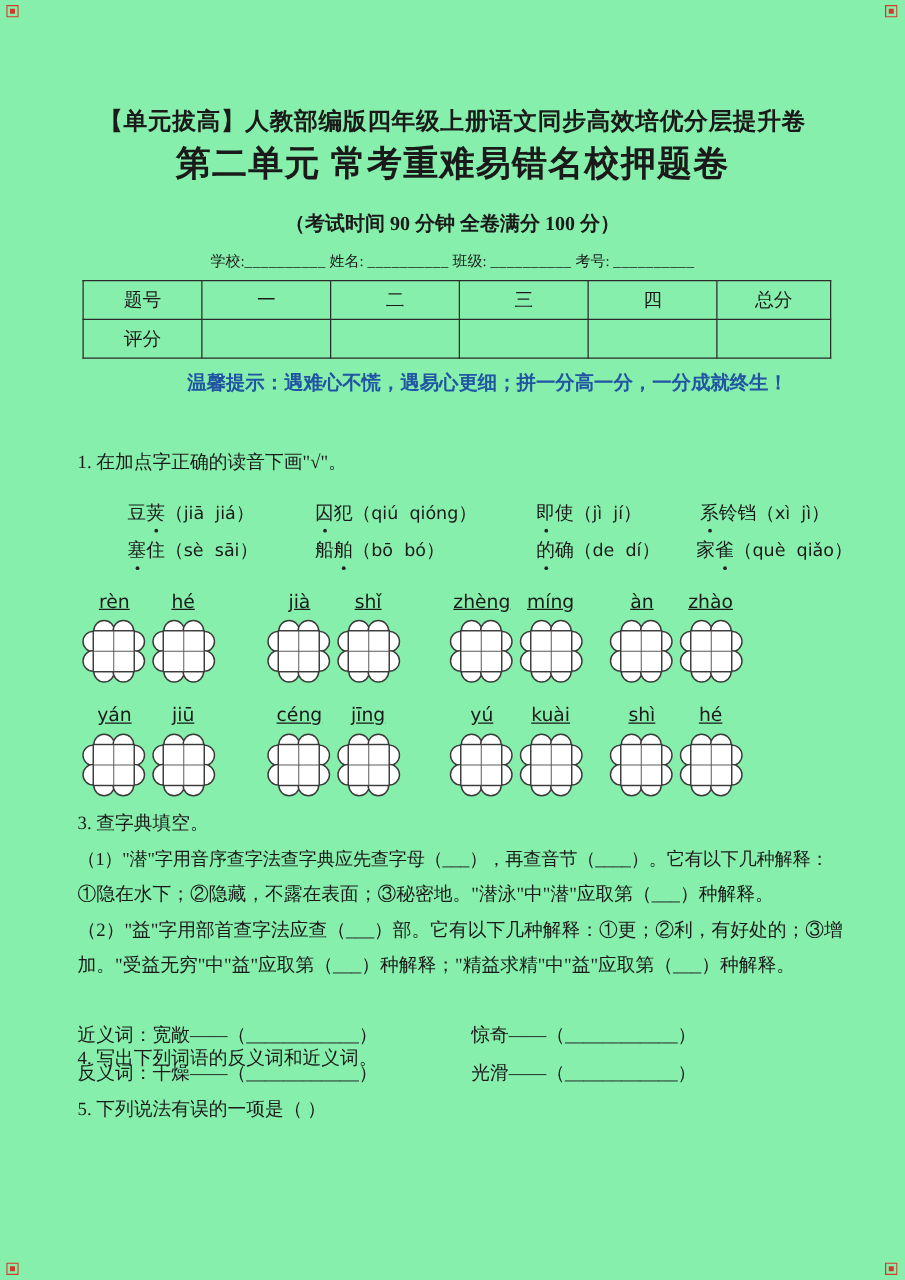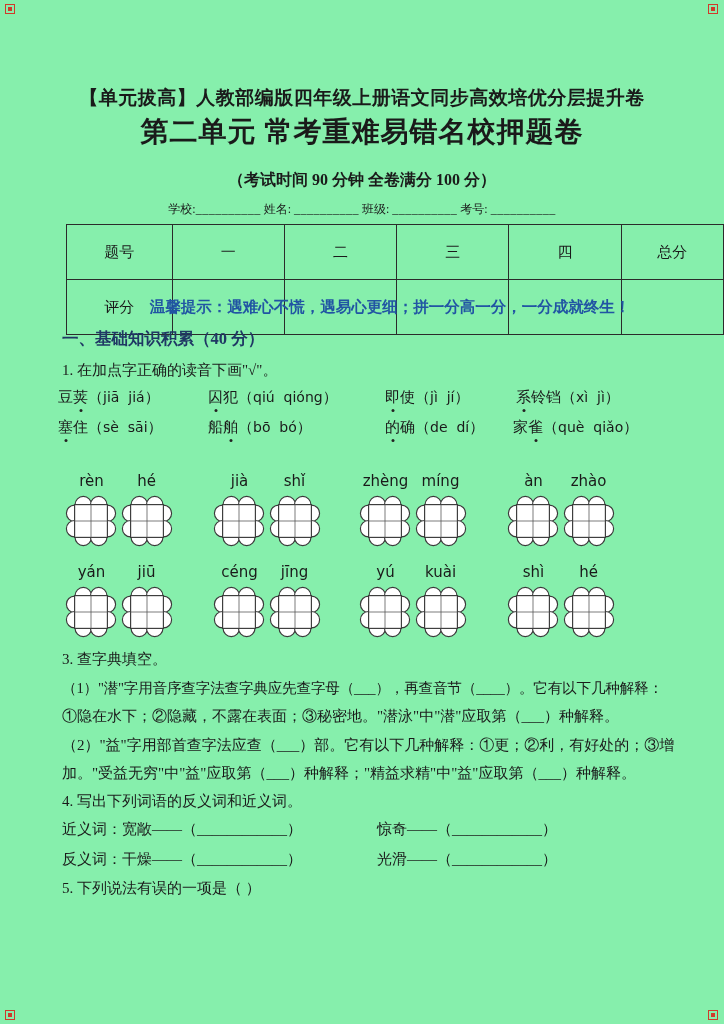--- a/index.html
+++ b/index.html
@@ -13,40 +13,40 @@
   }
   .line{position:absolute;left:62px;width:604px;font-size:15px;line-height:20px;white-space:nowrap;}
   .center{left:0;width:724px;text-align:center;}
   .title1{top:88px;font-size:19px;font-weight:700;letter-spacing:0.5px;}
   .title2{top:122px;font-size:28px;font-weight:700;letter-spacing:1px;}
   .title3{top:170px;font-size:16px;font-weight:700;}
   .info-line{top:199px;left:0;width:724px;text-align:center;font-size:12px;}
   .info-line .blank{letter-spacing:0.5px;}
   
   .score-table{position:absolute;top:224px;left:66px;border-collapse:collapse;}
-  .score-table td{border:1.4px solid #2b2b2b;height:30px;text-align:center;font-size:15px;padding:12px;}
+  .score-table td{border:1.4px solid #2b2b2b;height:30px;text-align:center;font-size:15px;padding:0;}
   .c0{width:94px}.c1{width:102px}.c2{width:102px}.c3{width:102px}.c4{width:102px}.c5{width:90px}
   .tip{top:297px;left:0;width:724px;text-align:center;font-weight:700;font-size:15.5px;color:#2155A3;}
   .sec-head{top:329px;font-size:16.5px;font-weight:700;color:#1F3864;}
   .stem{font-size:15px;}
   .q1-row{height:24px;left:58px;}
-  .q1-item{position:absolute;top:0;}
+  .q1-item{position:absolute;top:14px;margin-left:44px;}
   .hz{font-size:15px;}
   .py{font-family:"DejaVu Sans",sans-serif;font-size:14px;white-space:pre;}
   .dotted{position:relative;display:inline-block;}
   .dotted::after{content:"";position:absolute;left:50%;bottom:-5px;transform:translateX(-50%);
     width:3px;height:3px;border-radius:50%;background:#222;}
   
   .py-row{height:20px;}
-  .py-group{position:absolute;top:0;width:110px;display:flex;}
+  .py-group{position:absolute;top:0;width:110px;display:flex;text-decoration:underline;}
   .py-group span{flex:1;text-align:center;font-family:"DejaVu Sans",sans-serif;font-size:15px;}
   .grid-row{height:58px;}
   .pair{position:absolute;top:0;display:flex;gap:2px;}
   .flower{width:54px;height:56px;}
-  .g0{left:2px}.g1{left:150px}.g2{left:296px}.g3{left:444px}
+  .g0{left:2px}.g1{left:150px}.g2{left:296px}.g3{left:424px}
   .q4-item1{position:absolute;left:0;}
   .q4-item2{position:absolute;left:315px;}
   .corner{position:absolute;width:10px;height:10px;}
   .tl{left:5px;top:4px;} .tr{left:708px;top:4px;} .bl{left:5px;top:1010px;} .br{left:708px;top:1010px;}
 </style>
 </head>
 <body>
 
 <div class="page">
 
@@ -94,21 +94,20 @@
       <td class="c2"></td>
       <td class="c3"></td>
       <td class="c4"></td>
       <td class="c5"></td>
     </tr>
   </tbody>
     </table>
 
   <div class="line tip" style="color: rgb(33, 85, 163); margin-left: 28px;">温馨提示：遇难心不慌，遇易心更细；拼一分高一分，一分成就终生！</div>
 
-  <div class="line sec-head" style="color: rgb(31, 56, 100);">一、基础知识积累（40 分）</div>
 
   <div class="line stem" style="top:360px">1. 在加点字正确的读音下画"√"。</div>
   <div class="line q1-row" style="top:387px">
     <span class="q1-item" style="left:0"><span class="hz">豆</span><span class="hz dotted">荚</span><span class="hz">（</span><span class="py">jiā  jiá</span><span class="hz">）</span></span>
     <span class="q1-item" style="left:150px"><span class="hz"></span><span class="hz dotted">囚</span><span class="hz">犯（</span><span class="py">qiú  qióng</span><span class="hz">）</span></span>
     <span class="q1-item" style="left:327px"><span class="hz"></span><span class="hz dotted">即</span><span class="hz">使（</span><span class="py">jì  jí</span><span class="hz">）</span></span>
     <span class="q1-item" style="left:458px"><span class="hz"></span><span class="hz dotted">系</span><span class="hz">铃铛（</span><span class="py">xì  jì</span><span class="hz">）</span></span>
   </div>
   <div class="line q1-row" style="top:417px">
     <span class="q1-item" style="left:0"><span class="hz"></span><span class="hz dotted">塞</span><span class="hz">住（</span><span class="py">sè  sāi</span><span class="hz">）</span></span>
@@ -413,21 +412,21 @@
           </svg></span>
       </span>
   </div>
 
   <div class="line stem" style="top:649px">3. 查字典填空。</div>
   <div class="line" style="top:678px;font-size:14.6px;letter-spacing:-0.2px">（1）"潜"字用音序查字法查字典应先查字母（___），再查音节（____）。它有以下几种解释：</div>
   <div class="line" style="top:706px">①隐在水下；②隐藏，不露在表面；③秘密地。"潜泳"中"潜"应取第（___）种解释。</div>
   <div class="line" style="top:735px">（2）"益"字用部首查字法应查（___）部。它有以下几种解释：①更；②利，有好处的；③增</div>
   <div class="line" style="top:763px">加。"受益无穷"中"益"应取第（___）种解释；"精益求精"中"益"应取第（___）种解释。</div>
 
-  <div class="line stem" style="top:791px">4. 写出下列词语的反义词和近义词。</div>
+  <div class="line stem" style="top:837px">4. 写出下列词语的反义词和近义词。</div>
   <div class="line" style="top:819px">
     <span class="q4-item1"><span>近义词：</span><span>宽敞——（____________）</span></span>
     <span class="q4-item2">惊奇——（____________）</span>
   </div>
   <div class="line" style="top:849px">
     <span class="q4-item1"><span>反义词：</span><span>干燥——（____________）</span></span>
     <span class="q4-item2">光滑——（____________）</span>
   </div>
 
   <div class="line stem" style="top:878px">5. 下列说法有误的一项是（  ）</div>

